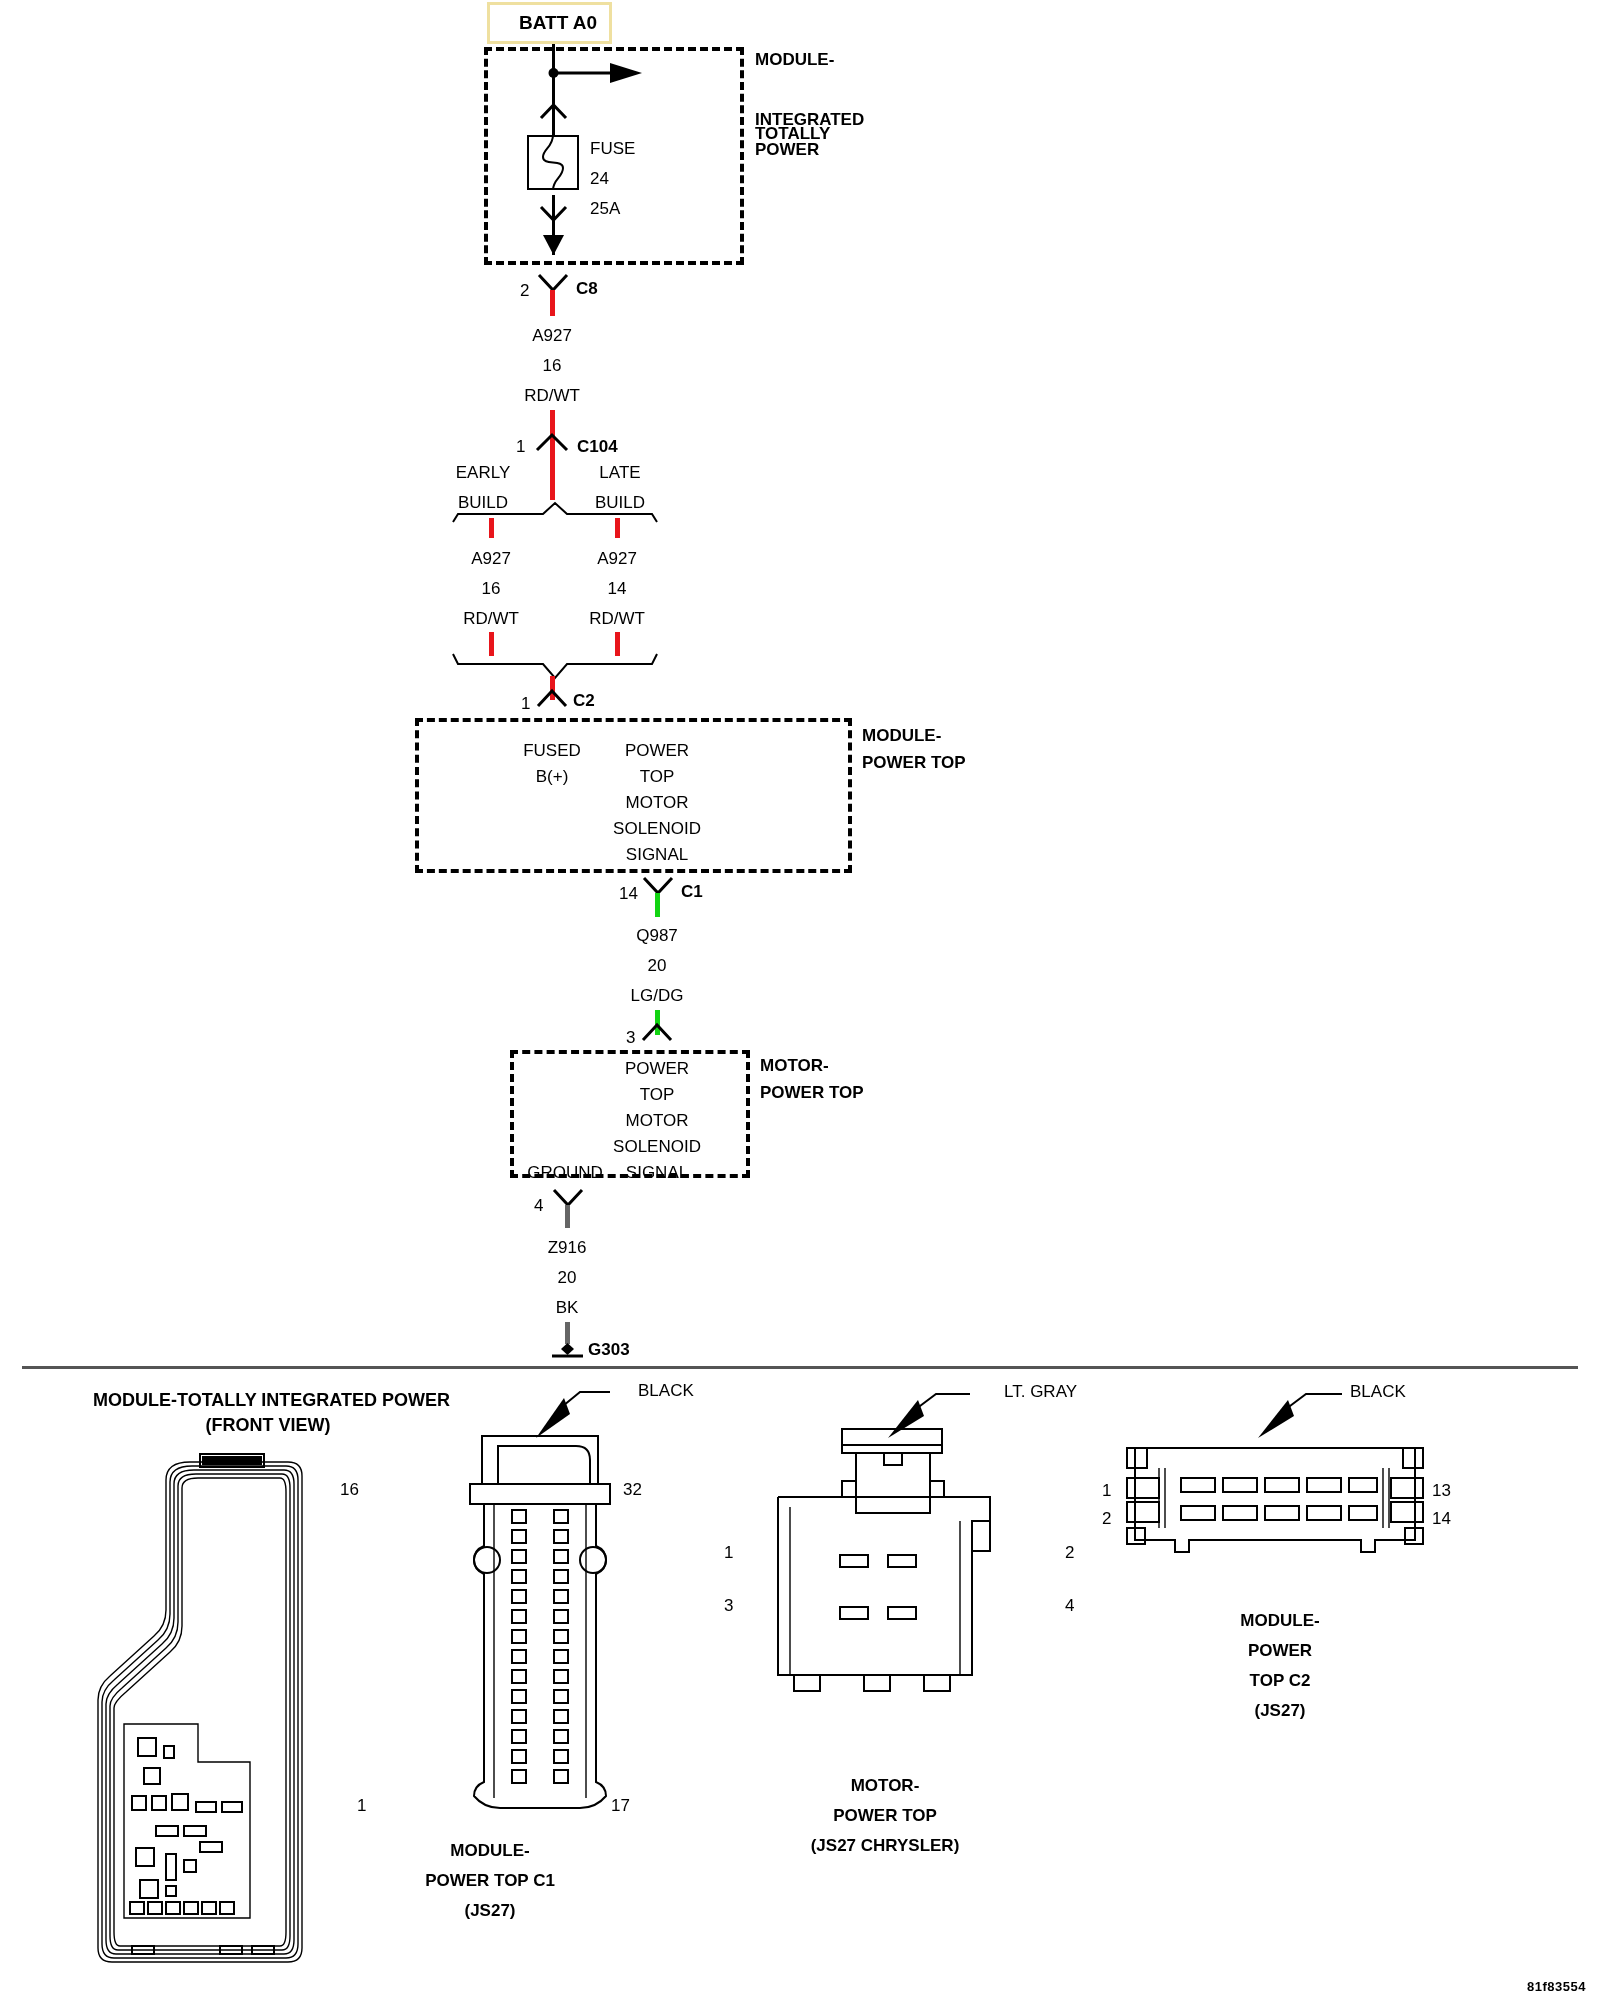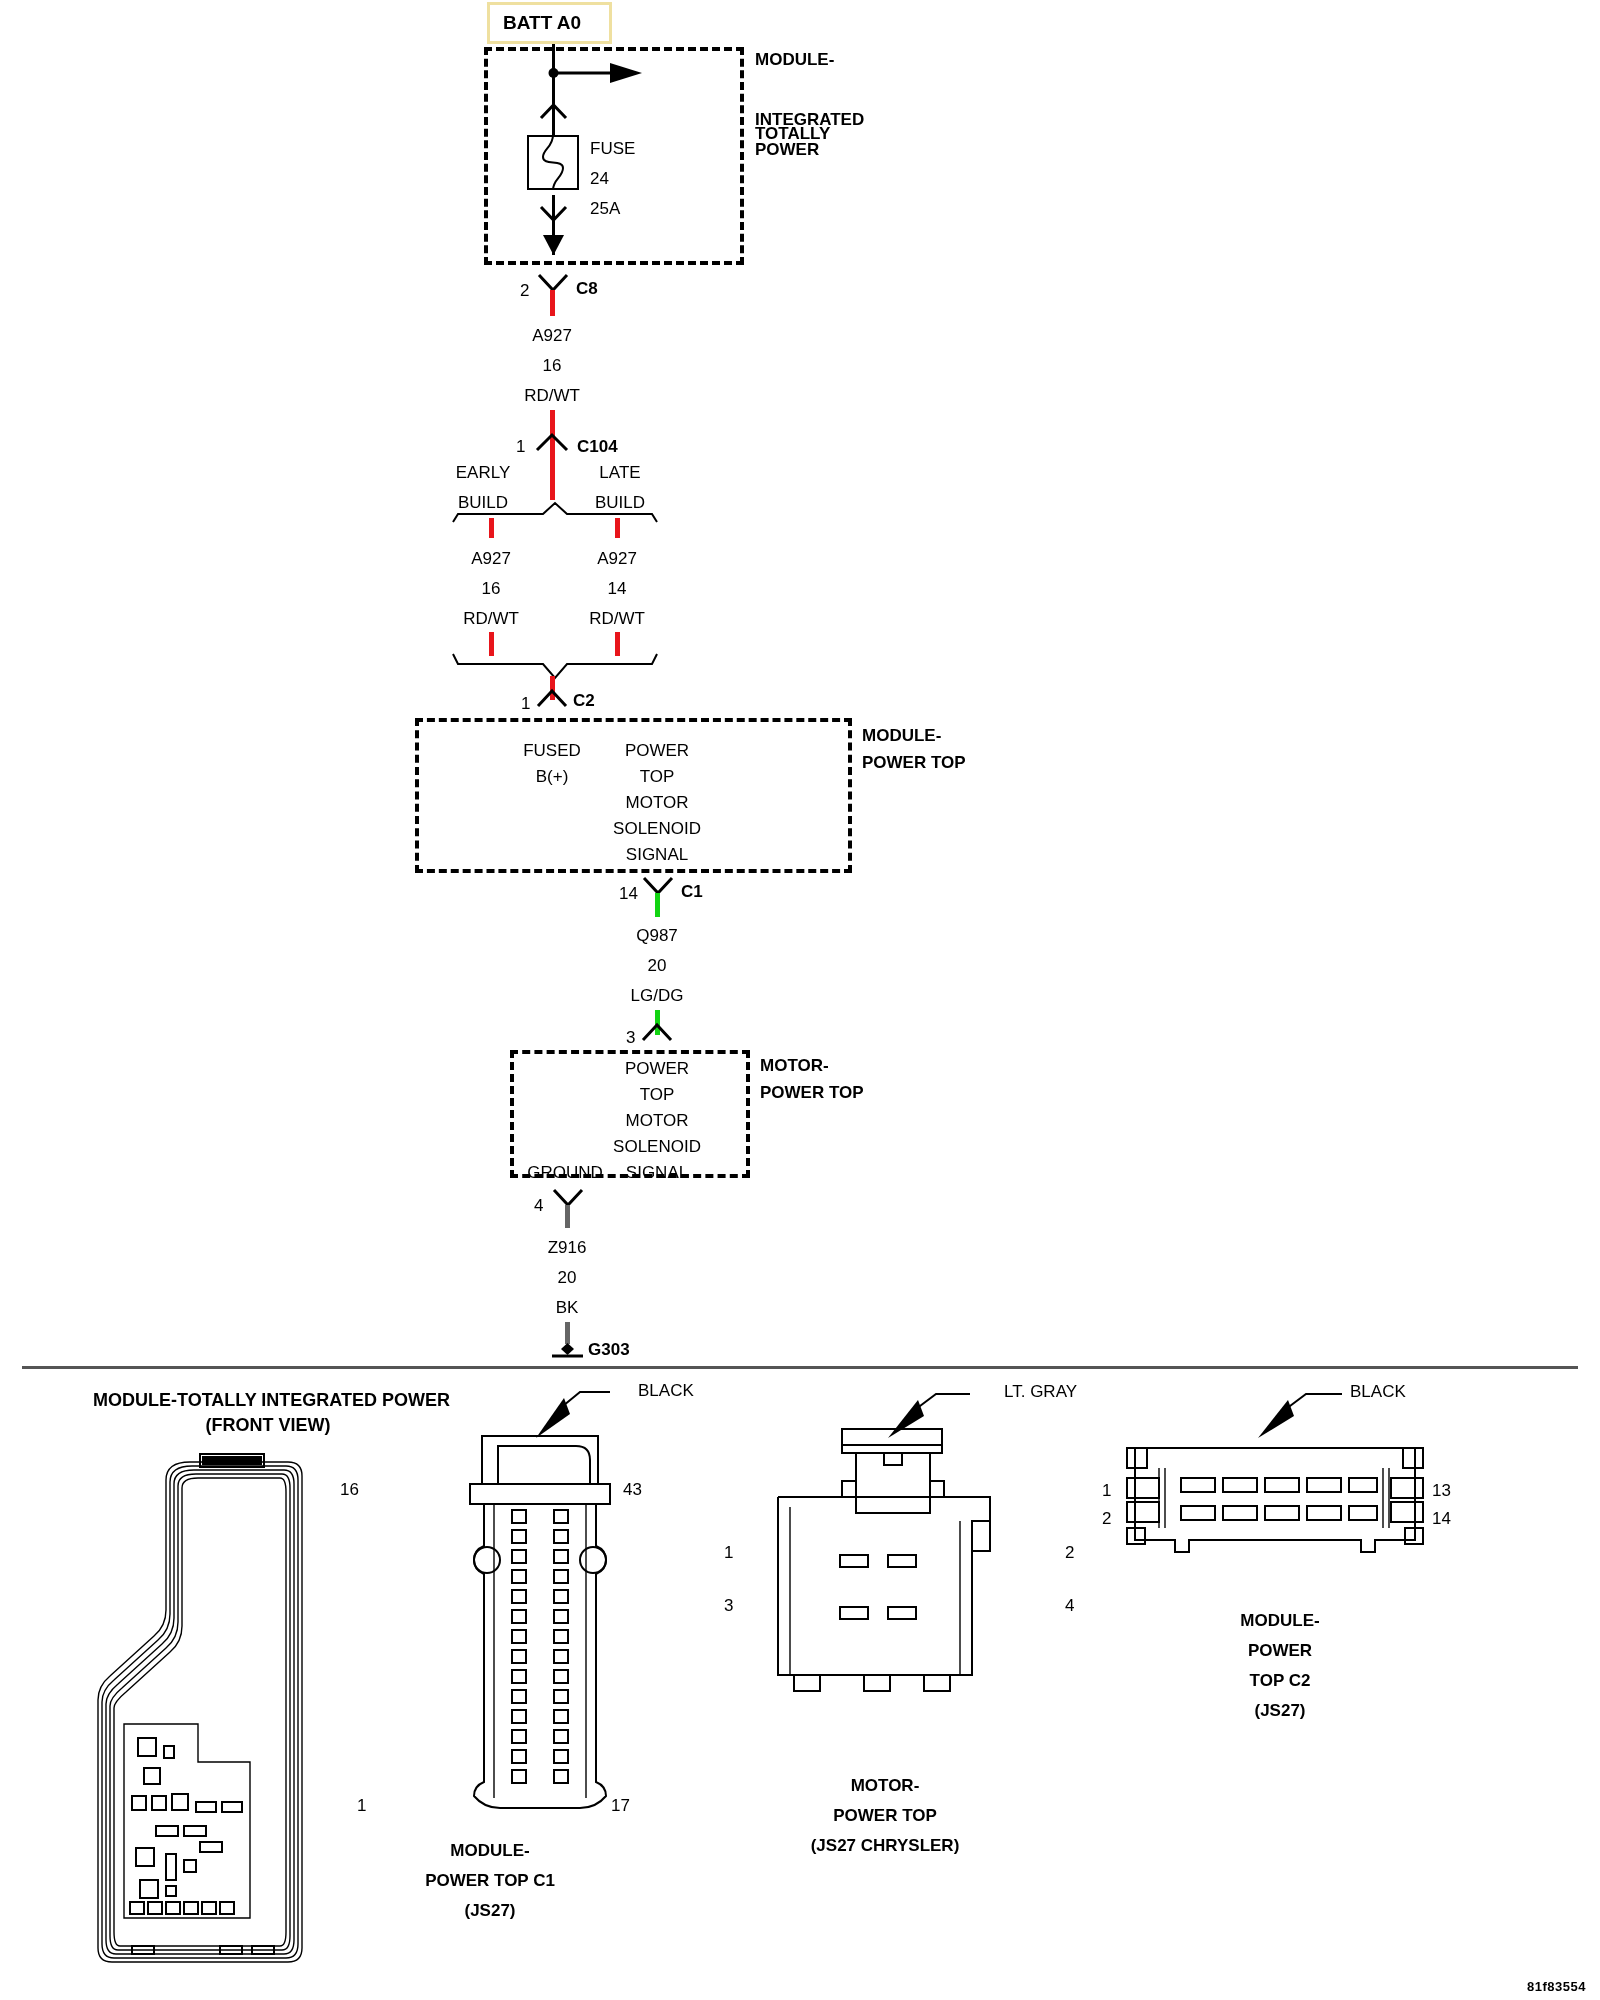--- a/index.html
+++ b/index.html
@@ -16,21 +16,21 @@
   .wire.red{background:#e8151b;width:5px;}
   .wire.grn{background:#12d412;width:5px;}
   .wire.gry{background:#656565;width:5px;}
 
   
   .modbox{position:absolute;border:4px dashed #000;box-sizing:border-box;}
 
   
   .battbox{position:absolute;border:3px solid #efe0a0;background:#fff;
            box-sizing:border-box;display:flex;align-items:center;}
-  .battbox span{font-size:19px;font-weight:bold;padding-left:13px;}
+  .battbox span{font-size:19px;font-weight:bold;padding-left:29px;}
 
   
   .fuserect{position:absolute;border:2px solid #000;background:#fff;box-sizing:border-box;}
 
   svg{position:absolute;overflow:visible;}
   .st{fill:none;stroke:#000;stroke-width:2;}
   .st3{fill:none;stroke:#000;stroke-width:3;}
   .stf{fill:#000;stroke:none;}
   .thin{fill:none;stroke:#000;stroke-width:1.4;}
   .thin2{fill:none;stroke:#000;stroke-width:2;}
@@ -280,21 +280,21 @@
       <rect x="94" y="280" width="14" height="13"></rect>
     <rect x="52" y="300" width="14" height="13"></rect>
       <rect x="94" y="300" width="14" height="13"></rect>
     <rect x="52" y="320" width="14" height="13"></rect>
       <rect x="94" y="320" width="14" height="13"></rect>
     <rect x="52" y="340" width="14" height="13"></rect>
       <rect x="94" y="340" width="14" height="13"></rect>
   </g>
 </svg>
 <div class="abs txt" style="left:340px;top:1479px;">16</div>
-<div class="abs txt" style="left:623px;top:1479px;">43</div>
+<div class="abs txt" style="left:623px;top:1479px;">32</div>
 <div class="abs txt" style="left:357px;top:1795px;">1</div>
 <div class="abs txt" style="left:611px;top:1795px;">17</div>
 <div class="abs txt b c" style="left:390px;top:1840px;width:200px;">MODULE-</div>
 <div class="abs txt b c" style="left:390px;top:1870px;width:200px;">POWER TOP C1</div>
 <div class="abs txt b c" style="left:390px;top:1900px;width:200px;">(JS27)</div>
 
 <svg style="left:880px;top:1382px;width:130px;height:60px;">
   <polyline points="90,12 56,12 32,30" class="thin2"></polyline>
   <polygon points="8,56 38,18 44,34" class="stf"></polygon>
 </svg>

